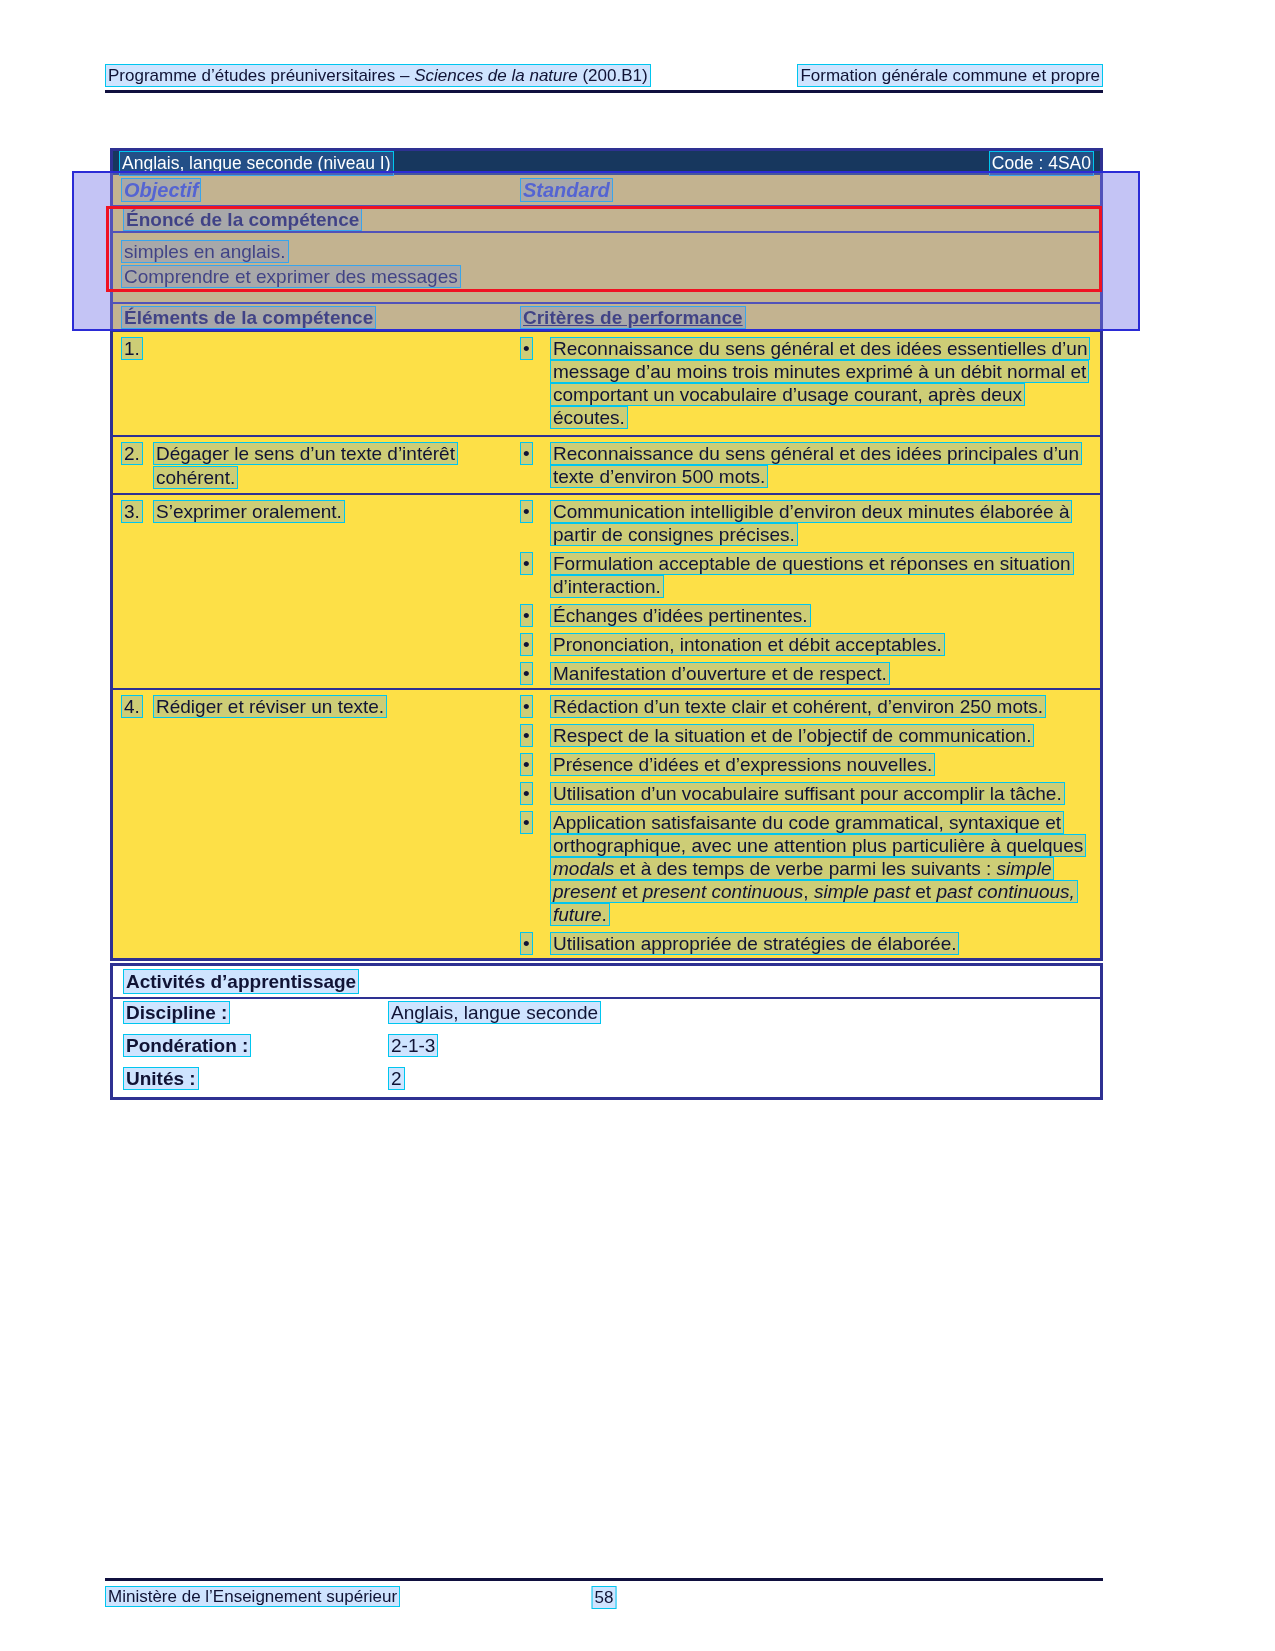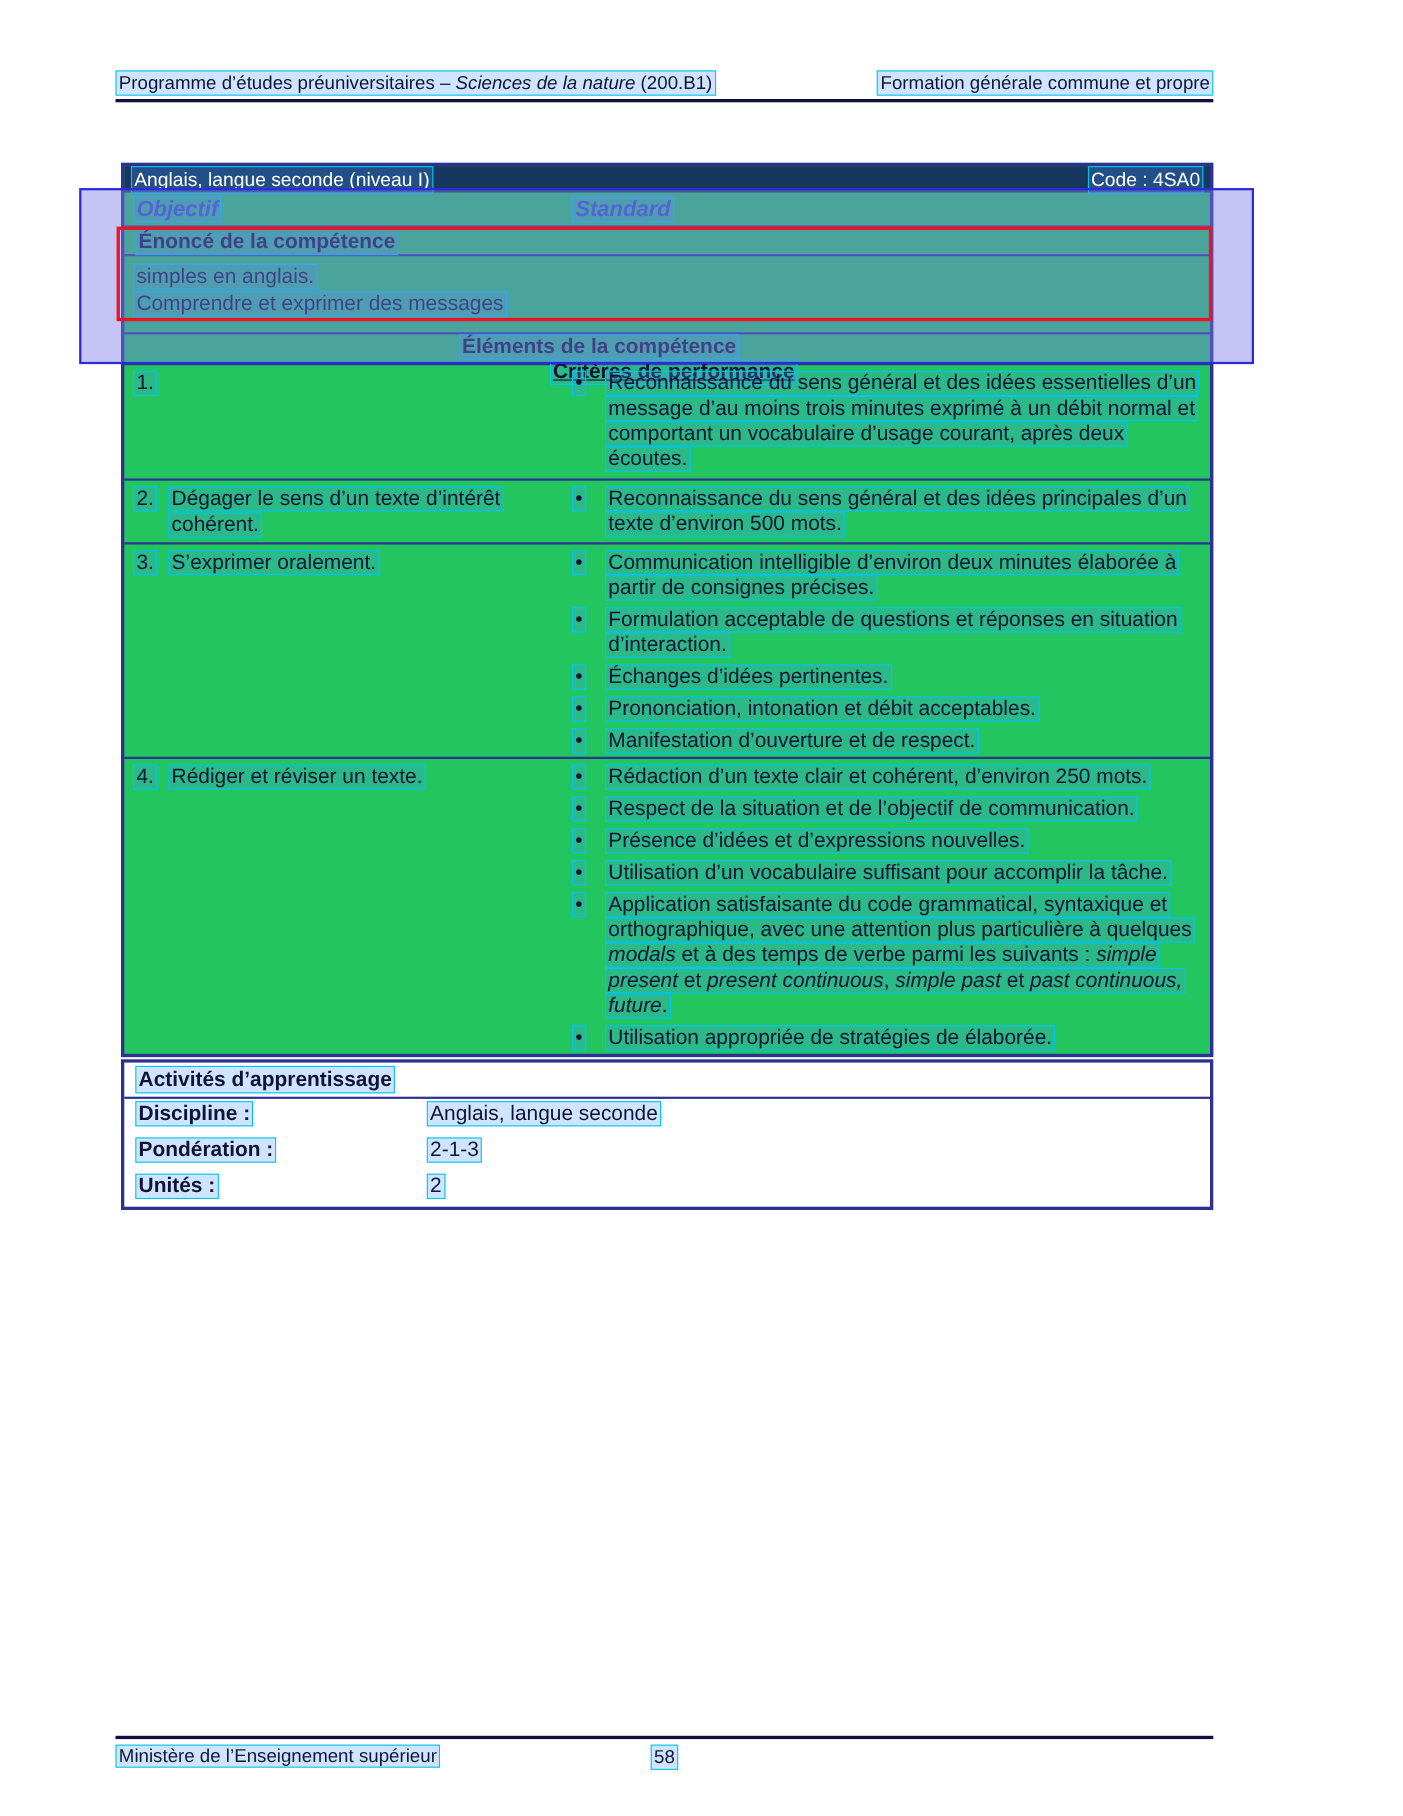--- a/index.html
+++ b/index.html
@@ -16,29 +16,29 @@
     -webkit-box-decoration-break:clone;
     box-decoration-break:clone;
   }
   .it { font-style:italic; }
 
   
   .doc-header { position:absolute; left:105px; top:64px; width:998px; display:flex; justify-content:space-between; font-size:17px; line-height:21px; }
   .header-rule { position:absolute; left:105px; top:90px; width:998px; height:3px; background:#10103f; }
 
   
-  .main-table { position:absolute; left:110px; top:148px; width:993px; border:3px solid #2e3192; background:#22c55e; font-size:19px; line-height:23px; }
+  .main-table { position:absolute; left:110px; top:148px; width:993px; border:3px solid #2e3192; background:#fde047; font-size:19px; line-height:23px; }
   .title-bar { height:24px; background:#17375e; color:#ffffff; display:flex; justify-content:space-between; align-items:center; padding:0 6px; font-size:17.5px; }
   .obj-std-row { display:flex; height:32px; align-items:center; border-bottom:2px solid #2e3192; font-weight:bold; font-style:italic; color:#3450c0; font-size:20px; }
   .obj-cell { width:395px; padding-left:8px; }
   .std-cell { flex:1; padding-left:12px; }
-  .enonce-header { height:26px; display:flex; align-items:center; border-bottom:2px solid #2e3192; padding-left:10px; font-weight:bold; }
+  .enonce-header { height:26px; display:flex; border-bottom:2px solid #2e3192; padding-left:10px; font-weight:bold; }
   .enonce-body { height:71px; border-bottom:2px solid #2e3192; padding:7px 0 0 8px; }
   .enonce-body .line { margin-bottom:2px; }
-  .comp-header { display:flex; height:28px; align-items:center; border-bottom:2px solid #2e3192; font-weight:bold;flex-direction:column; }
+  .comp-header { display:flex; height:28px; align-items:center; border-bottom:2px solid #2e3192; font-weight:bold; }
   .comp-header .left { width:395px; padding-left:8px; }
   .comp-header .right { flex:1; padding-left:12px;text-decoration:underline; }
 
   .comp-row { display:flex; border-bottom:2px solid #2e3192; padding:5px 0 3px 0; }
   .comp-row:last-child { border-bottom:none; }
   .comp-row:nth-child(1){ min-height:105px; }
   .comp-row:nth-child(2){ min-height:53px; }
   .comp-row:nth-child(3){ min-height:187px; }
   .comp-row:nth-child(4){ min-height:263px; }
   .cell-left { width:395px; display:flex; padding-left:8px; }

